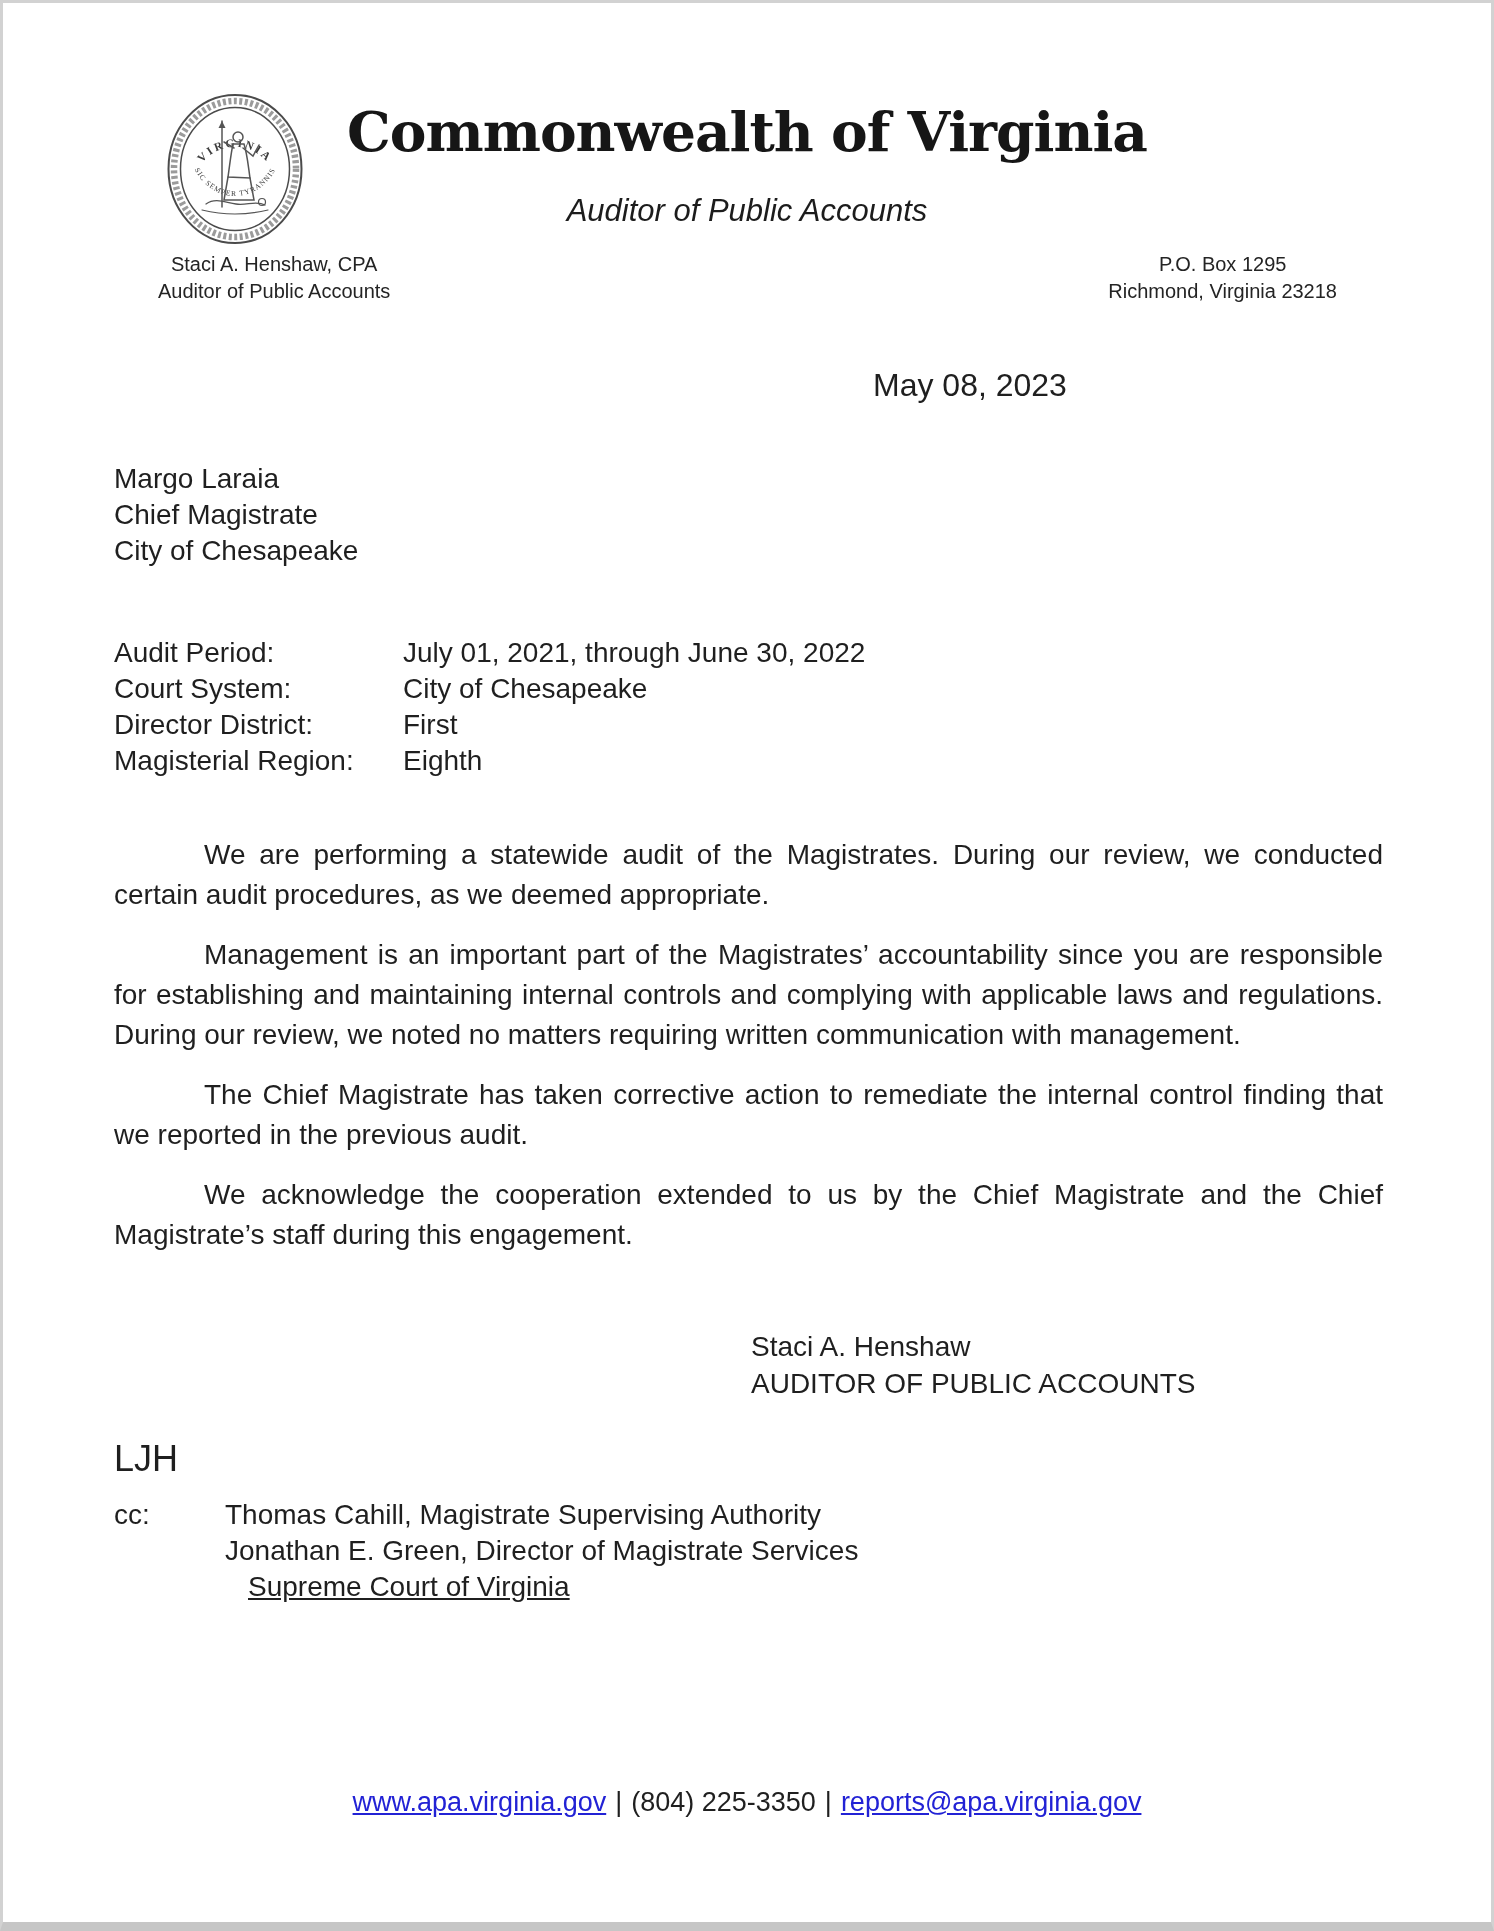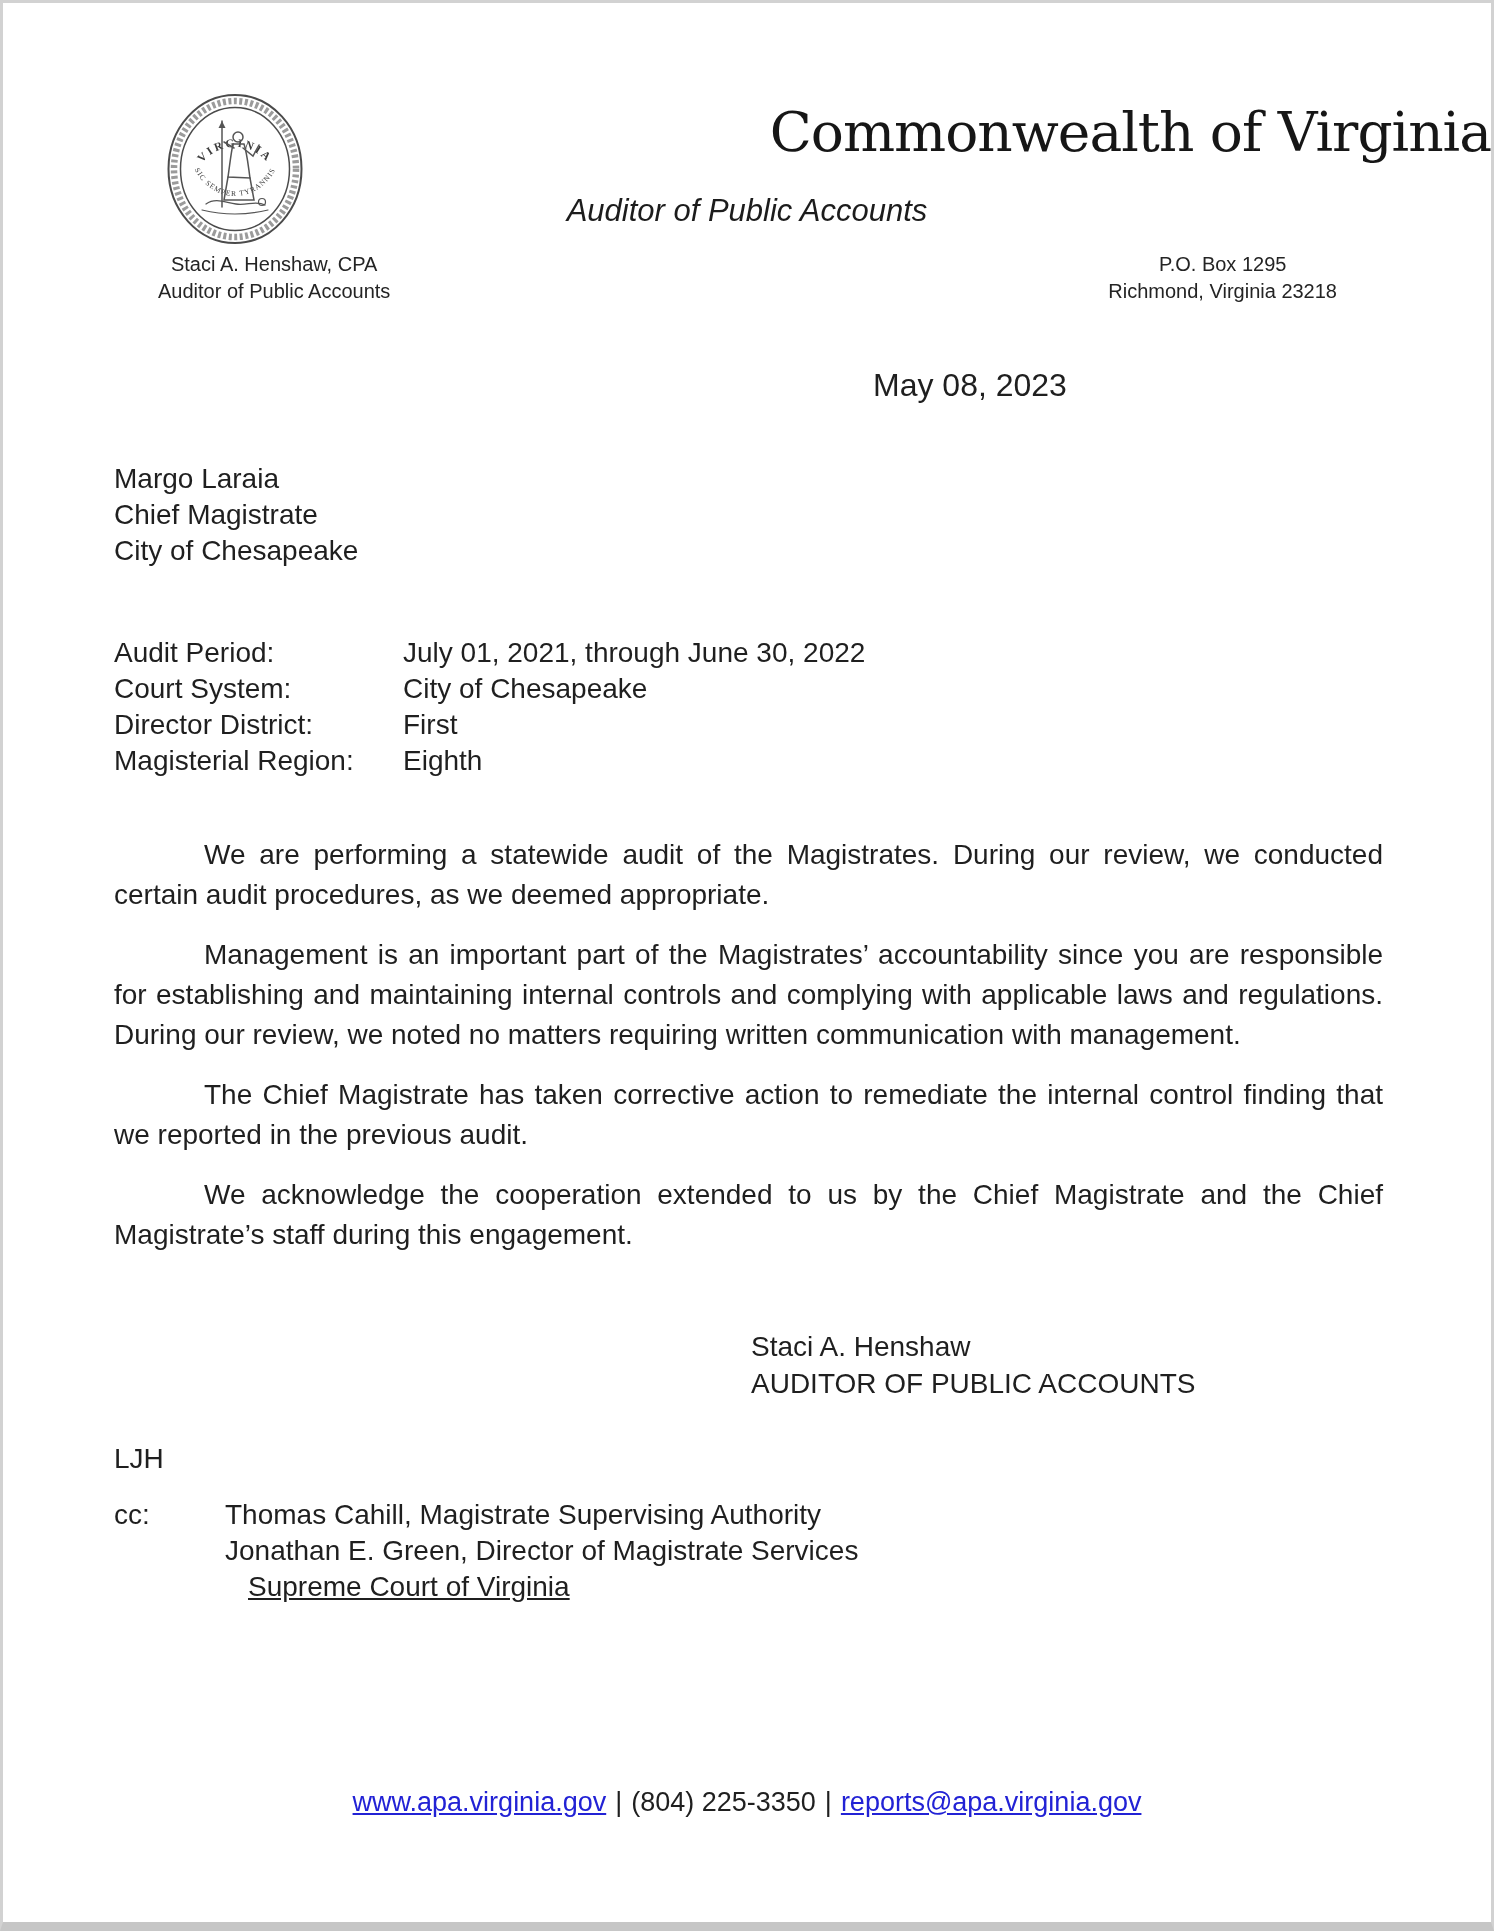--- a/index.html
+++ b/index.html
@@ -14,23 +14,23 @@
     font-family: "Liberation Sans", sans-serif;
     color: #1f1f1f;
     overflow: hidden;
   }
   .abs { position: absolute; }
 
   
   .seal { left: 163px; top: 90px; width: 138px; height: 152px; }
   .org-title {
     left: 0; right: 0; top: 98px;
-    text-align: right;
+    text-align: center;
     font-family: "DejaVu Serif", serif;
-    font-weight: normal;
+    font-weight: bold;
     font-size: 55px;
     line-height: 62px;
     letter-spacing: -1px;
     color: #161616;
   }
   .org-subtitle {
     left: 0; right: 0; top: 190px;
     text-align: center;
     font-style: italic;
     font-size: 31px;
@@ -43,21 +43,21 @@
 
   
   .date-line { left: 870px; top: 362px; font-size: 32px; line-height: 40px; }
   .recipient { left: 111px; top: 458px; font-size: 28px; line-height: 36px; }
   .audit-info { left: 111px; top: 632px; font-size: 28px; line-height: 36px; }
   .audit-row { display: flex; }
   .audit-label { width: 289px; flex: 0 0 289px; }
   .body-text { left: 111px; top: 832px; width: 1277px; font-size: 28px; line-height: 40px; }
   .body-text p { margin: 0 8px 20px 0; text-indent: 90px; text-align: justify; }
   .signature { left: 748px; top: 1325px; font-size: 28px; line-height: 37px; }
-  .initials { left: 111px; top: 1438px; font-size: 28px; line-height: 36px; }
+  .initials { left: 111px; top: 1438px; font-size: 36px; line-height: 36px; }
   .cc-label { left: 111px; top: 1494px; font-size: 28px; line-height: 36px; }
   .cc-entries { left: 222px; top: 1494px; font-size: 28px; line-height: 36px; }
   .cc-entry-indent { padding-left: 23px; text-decoration: underline; }
 
   
   .footer {
     left: 0; right: 0; top: 1782px;
     text-align: center;
     font-size: 27px;
     line-height: 34px;

